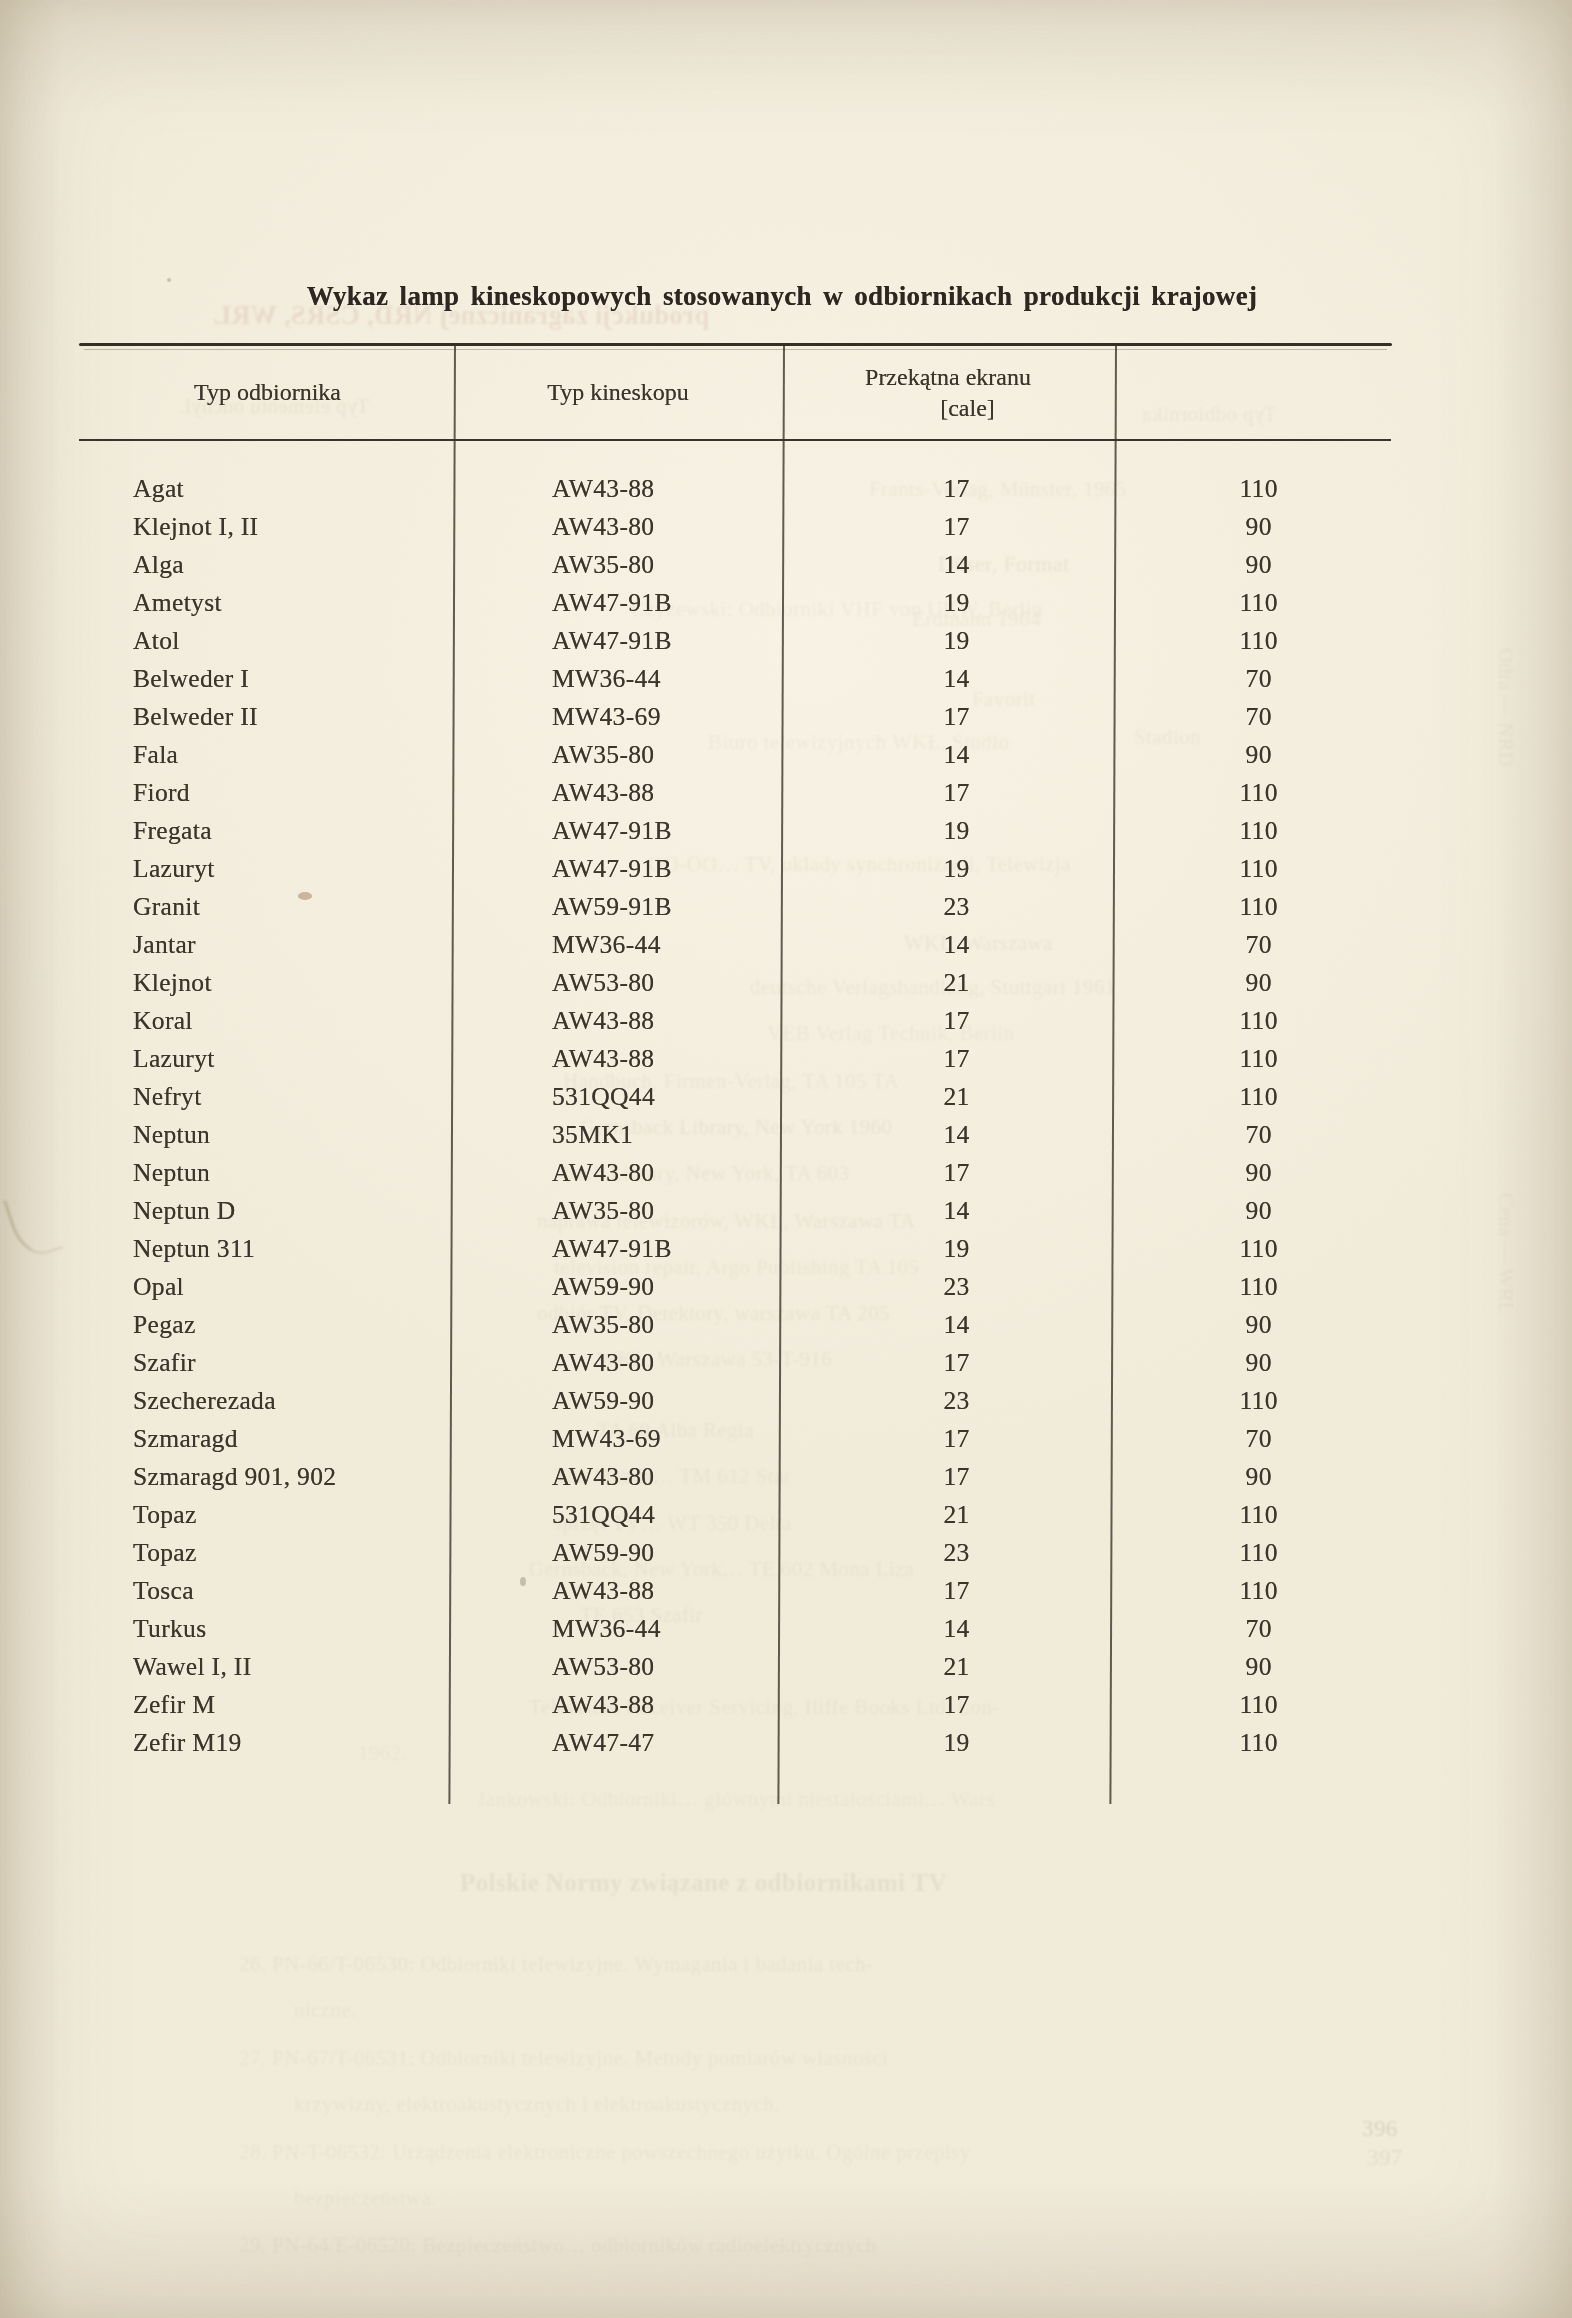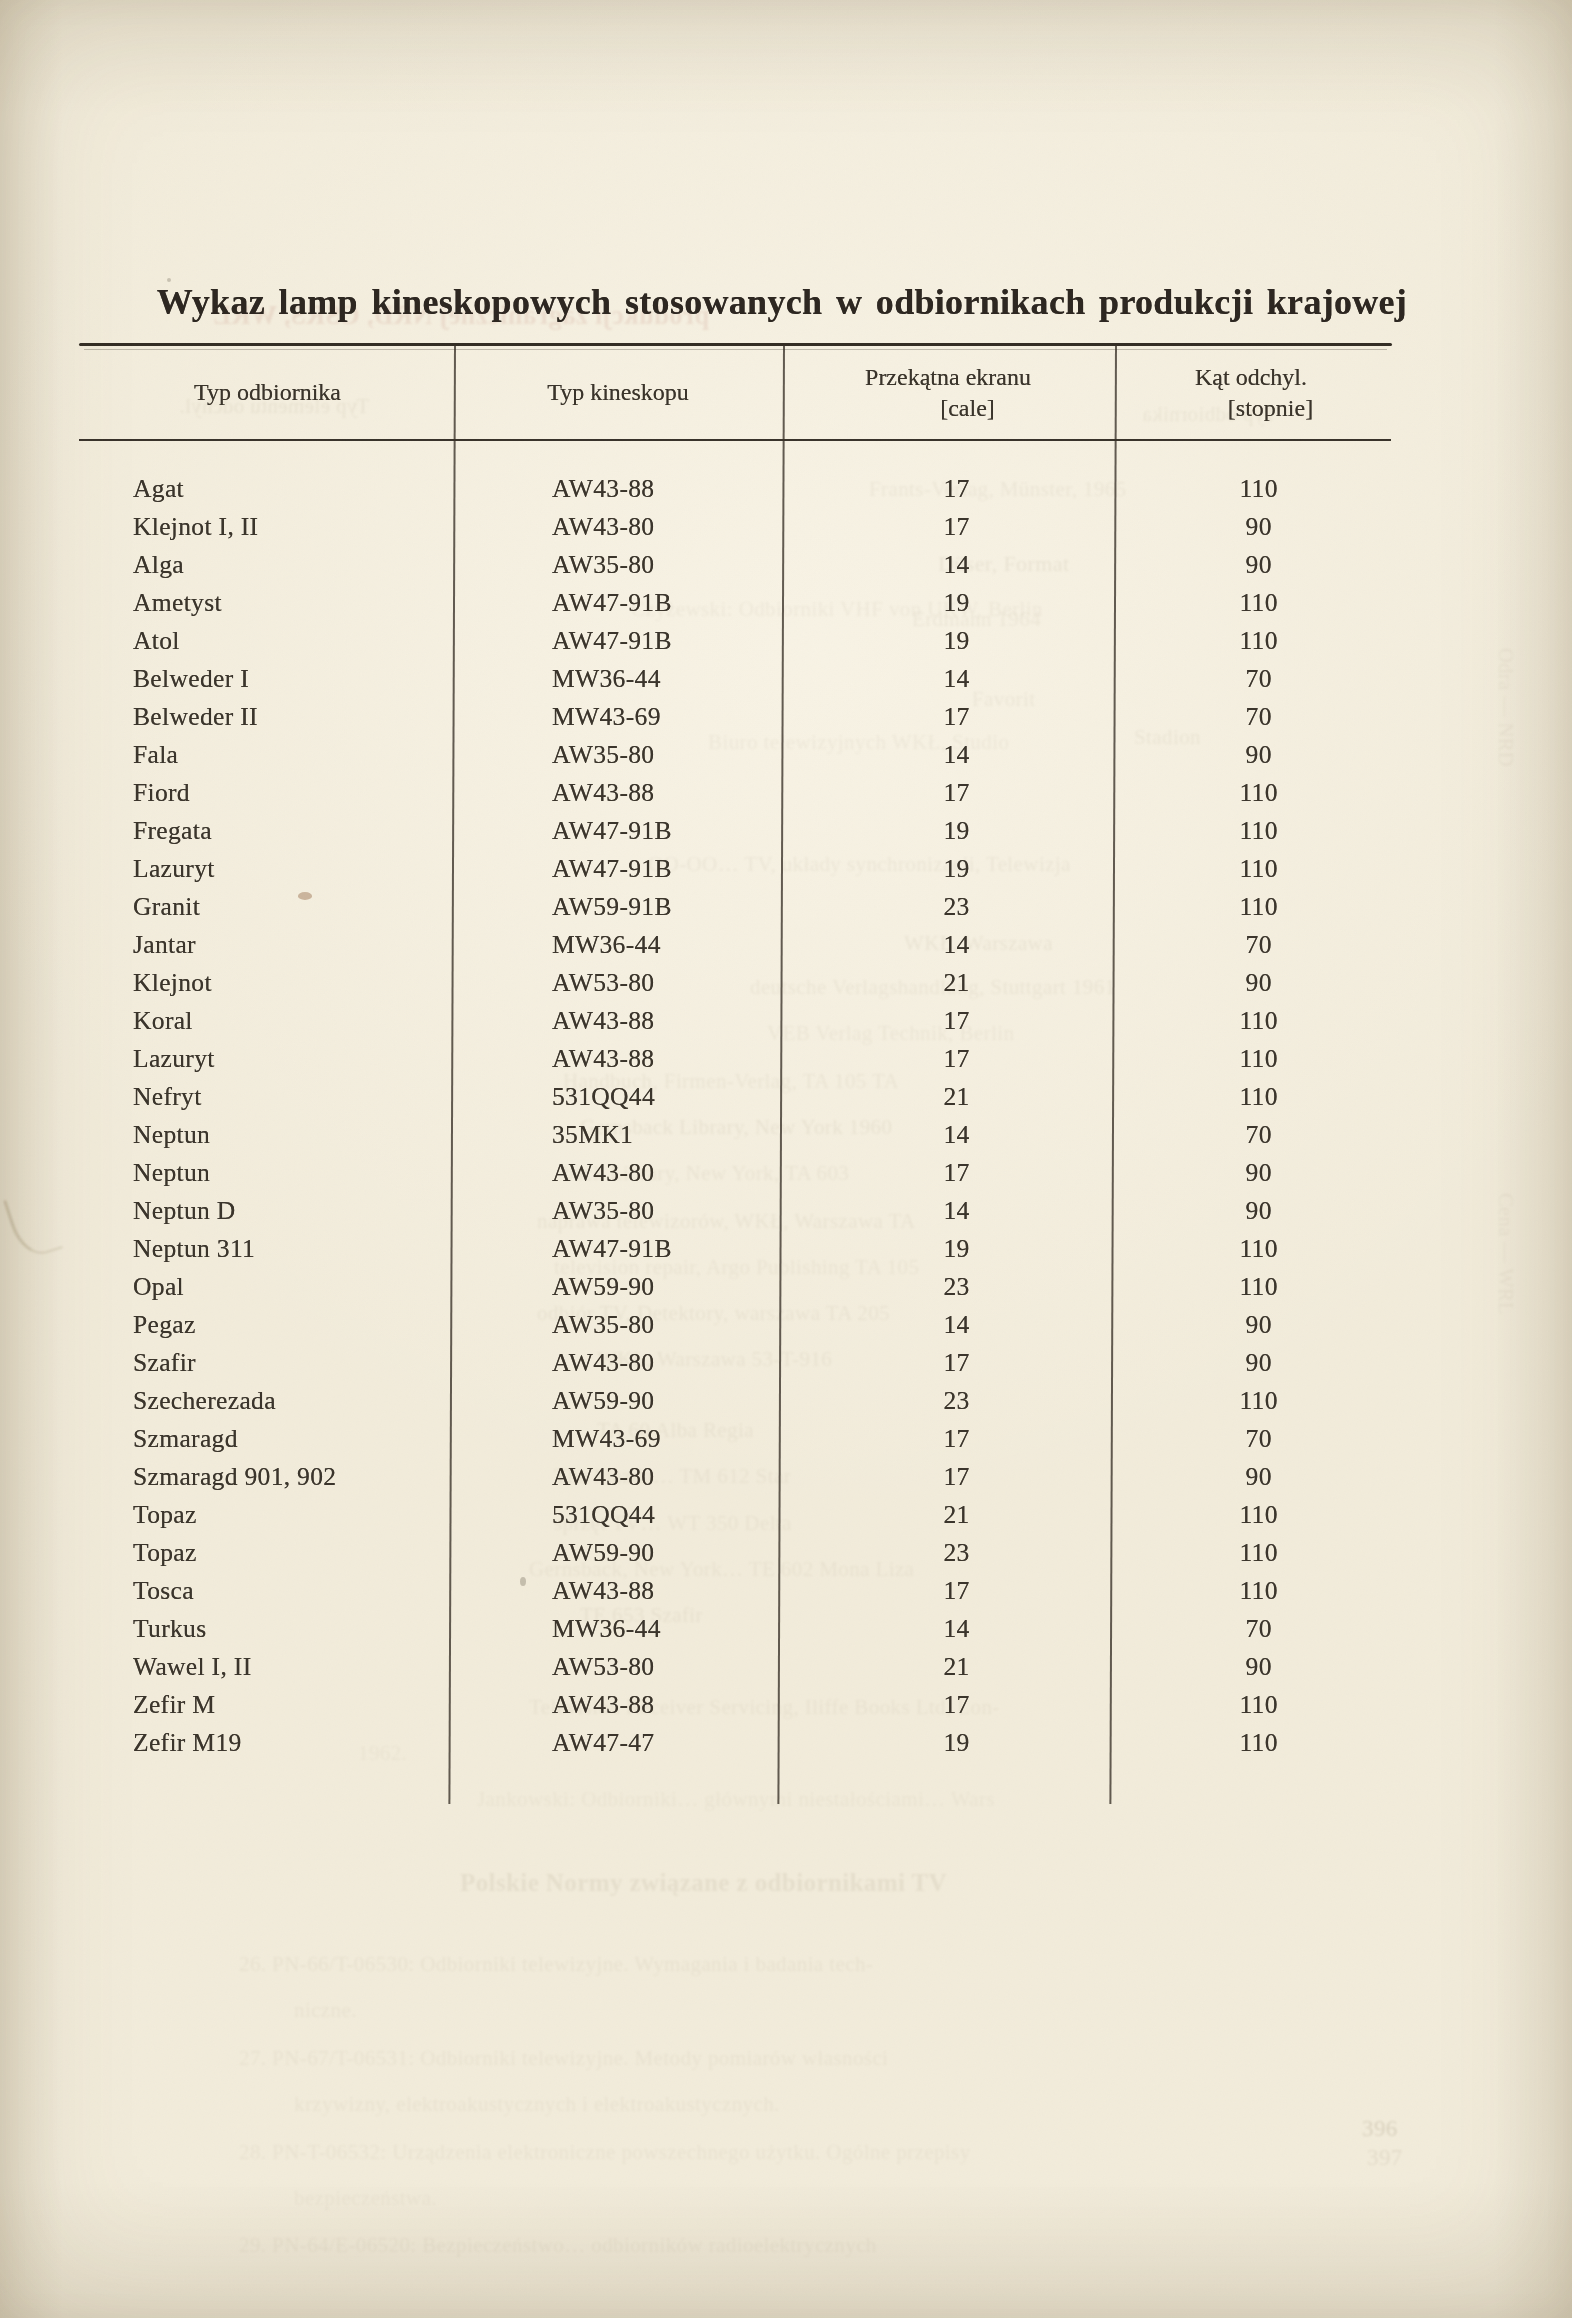--- a/index.html
+++ b/index.html
@@ -11,21 +11,21 @@
   .page{
     position:absolute;inset:0;overflow:hidden;
     background:
       radial-gradient(75% 50% at 52% 28%, rgba(253,249,238,0.55), rgba(253,249,238,0) 75%),
       linear-gradient(90deg, rgba(120,100,60,0.12) 0%, rgba(120,100,60,0) 4%, rgba(120,100,60,0) 95%, rgba(120,100,60,0.10) 100%),
       linear-gradient(180deg, rgba(120,100,60,0.07) 0%, rgba(120,100,60,0) 5%, rgba(120,100,60,0) 94%, rgba(120,100,60,0.09) 100%),
       #f2ecdb;
   }
   .title{
     position:absolute;left:128px;top:281px;width:1308px;margin:0;
-    text-align:center;font-size:36px;font-weight:bold;color:#2c2620;
+    text-align:center;font-size:27px;font-weight:bold;color:#2c2620;
     letter-spacing:0.3px;word-spacing:4.3px;
     text-shadow:0 0 0.5px rgba(44,38,32,.75);
   }
   .table{position:absolute;left:81px;top:343px;width:1308px;height:1463px;}
   .rule-top{position:absolute;top:0;left:-1.7px;right:-3.4px;height:2.6px;background:#332d24;border-radius:1.7px;}
   .rule-top2{position:absolute;top:6px;left:3.4px;right:1.7px;height:0.9px;background:rgba(51,45,36,.28);}
   .rule-head{position:absolute;top:96px;left:-1.7px;right:-1.7px;height:1.7px;background:#38322a;}
   .vrule{position:absolute;top:1.7px;width:1.7px;height:1459px;background:rgba(55,48,38,.78);
          transform:rotate(.22deg);transform-origin:top center;}
   .v1{left:373px}.v2{left:702px}.v3{left:1034px}
@@ -118,24 +118,20 @@
         
       </div>
       <div class="th c2">
         <span class="main">Typ kineskopu</span>
         
       </div>
       <div class="th c3">
         <span class="main">Przekątna ekranu</span>
         <span class="sub">[cale]</span>
       </div>
-      <div class="th c4">
-        <span class="main">Kąt odchyl.</span>
-        <span class="sub">[stopnie]</span>
-      </div>
     </div>
 
     <div class="rule-head"></div>
     <div class="vrule v1"></div>
     <div class="vrule v2"></div>
     <div class="vrule v3"></div>
 
     <div class="tbody">
         <div class="tr">
     <div class="td col-receiver c1">Agat</div>

